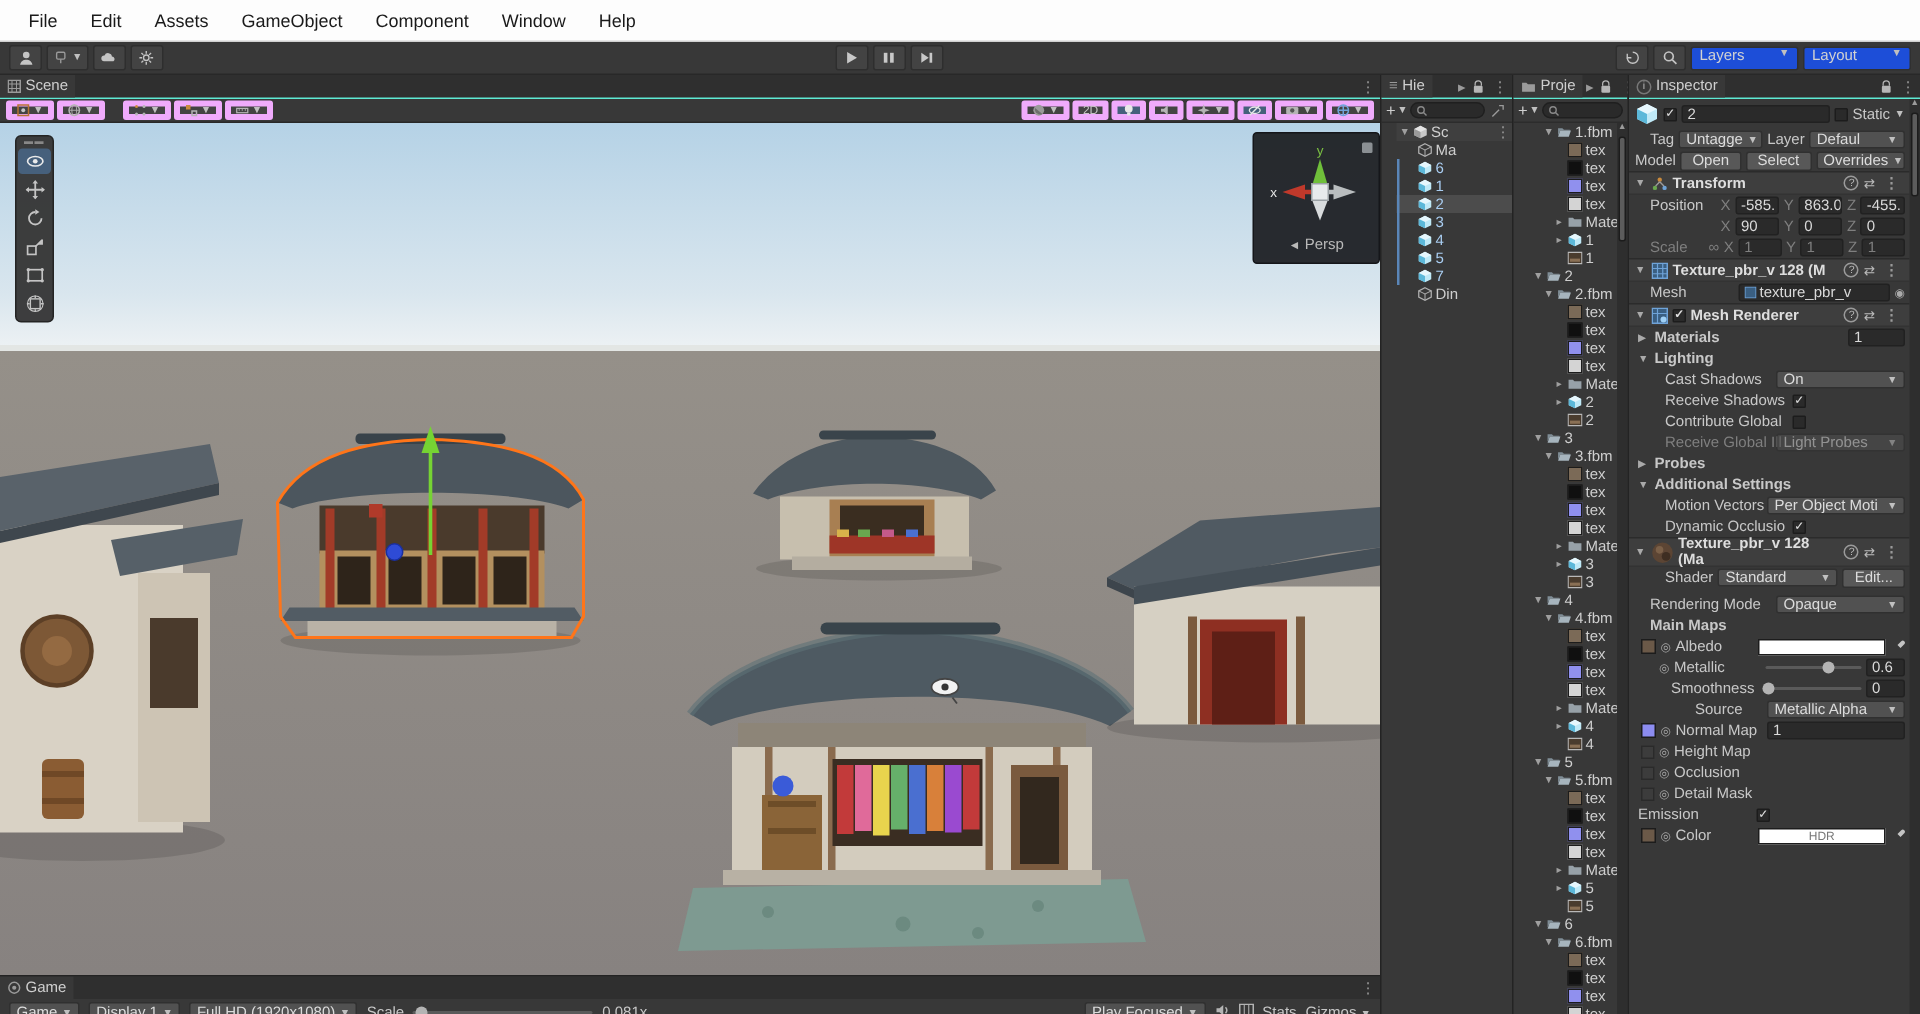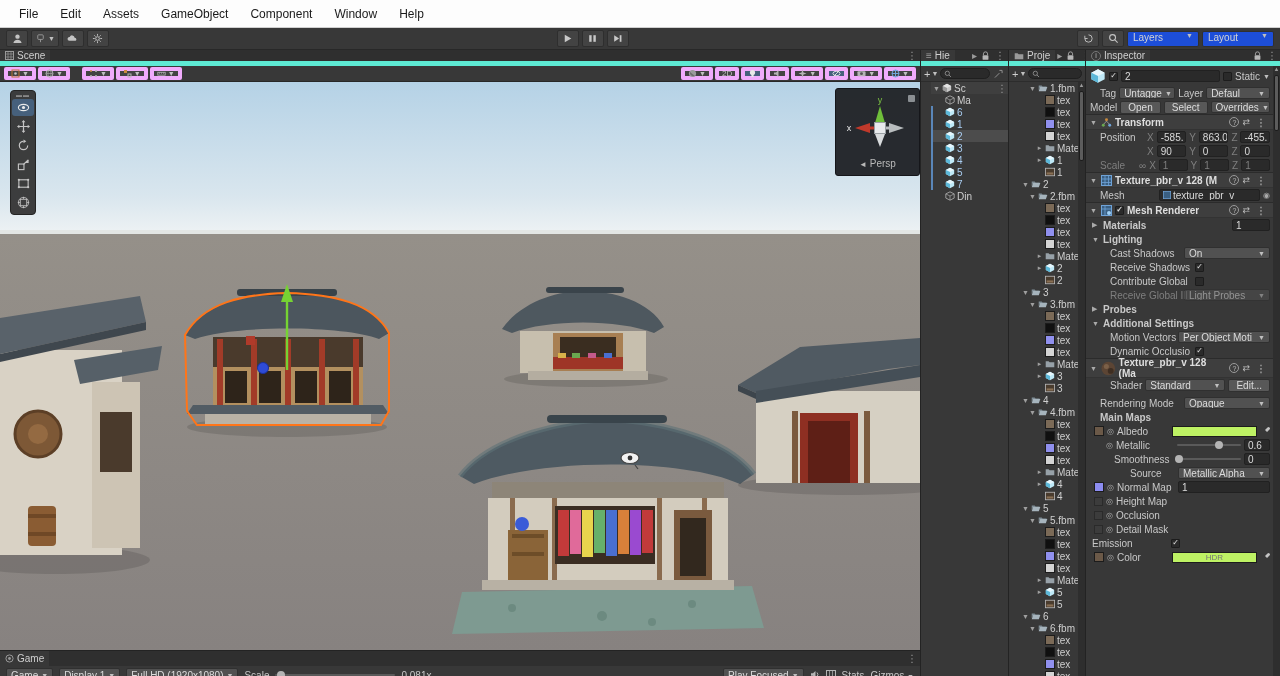--- a/index.html
+++ b/index.html
@@ -25,21 +25,21 @@
   .tbtn svg { width:11px; height:11px; }
   .dd { background:#1d4ed8; border:1px solid #303030; border-radius:2px;
     height:16px; display:inline-flex; align-items:flex-start; gap:4px; padding:0 5px;
     color:#d2d2d2; font-size:10px; white-space:nowrap; }
   .ar { font-size:7px; color:#c0c0c0; line-height:1; }
 
   
   .panel { position:absolute; background:#383838; color:#c8c8c8; font-size:10px;
     border-left:1px solid #232323; }
   .tabrow { height:16px; background:#2f2f2f; display:flex; align-items:stretch;
-    border-bottom:5px solid #5eead4; }
+    border-bottom:1px solid #5eead4; }
   .tab { background:#383838; padding:0 5px; display:flex; align-items:center;
     gap:3px; font-size:10px; color:#cfcfcf; white-space:nowrap; }
   .tabrow .spacer { flex:1; }
   .hicon { display:flex; align-items:center; padding:0 2px; color:#9a9a9a; }
   .hicon svg { width:9px; height:10px; }
   .kebab { color:#9a9a9a; font-size:10px; padding:0 3px; display:flex; align-items:center; }
   .searchrow { height:16px; display:flex; align-items:center; gap:2px;
     padding:0 3px; border-bottom:1px solid #2c2c2c; }
   .plusdd { display:flex; align-items:center; color:#cfcfcf; font-size:11px; gap:1px; }
   .searchbox { flex:1; height:11px; background:#2a2a2a; border:1px solid #1f1f1f;
@@ -122,21 +122,21 @@
     border-bottom:1px solid #333; display:flex; align-items:center; gap:3px;
     padding:0 4px; font-size:10px; color:#dedede; font-weight:bold; }
   .fold { font-size:7px; color:#aaa; width:8px; flex:none; }
   .help { width:10px; height:10px; border:1px solid #9a9a9a; border-radius:50%;
     color:#bbb; font-size:7px; display:inline-flex; align-items:center;
     justify-content:center; font-weight:normal; flex:none; }
   .preset { color:#bbb; font-size:9px; font-weight:normal; }
   .circ { color:#aaa; font-size:8px; flex:none; }
   .thumb { width:10px; height:10px; border:1px solid #1c1c1c; flex:none; }
   .slot { width:9px; height:9px; background:#3c3c3c; border:1px solid #2a2a2a; flex:none; }
-  .swatch { flex:1; height:11px; background:#bef264; border:1px solid #1c1c1c;
+  .swatch { flex:1; height:11px; background:#ffffff; border:1px solid #1c1c1c;
     display:flex; align-items:center; justify-content:center; color:#777; font-size:8px; }
   .dropper svg { width:10px; height:10px; }
   .sl { flex:1; height:2px; background:#5a5a5a; position:relative; border-radius:1px; }
   .sl .knob { top:-3px; }
   .warnbox { margin:2px 4px 2px 6px; background:#404040; border:1px solid #2b2b2b;
     border-radius:2px; padding:2px 3px 3px; font-size:9px; color:#cfcfcf; }
   .warnbox .fixrow { display:flex; justify-content:flex-end; margin-top:3px; }
   .dim { color:#7f7f7f; }
   .bold { font-weight:bold; }
   .ivscroll { position:absolute; right:0; top:0; bottom:0; width:7px; background:#2e2e2e; }

